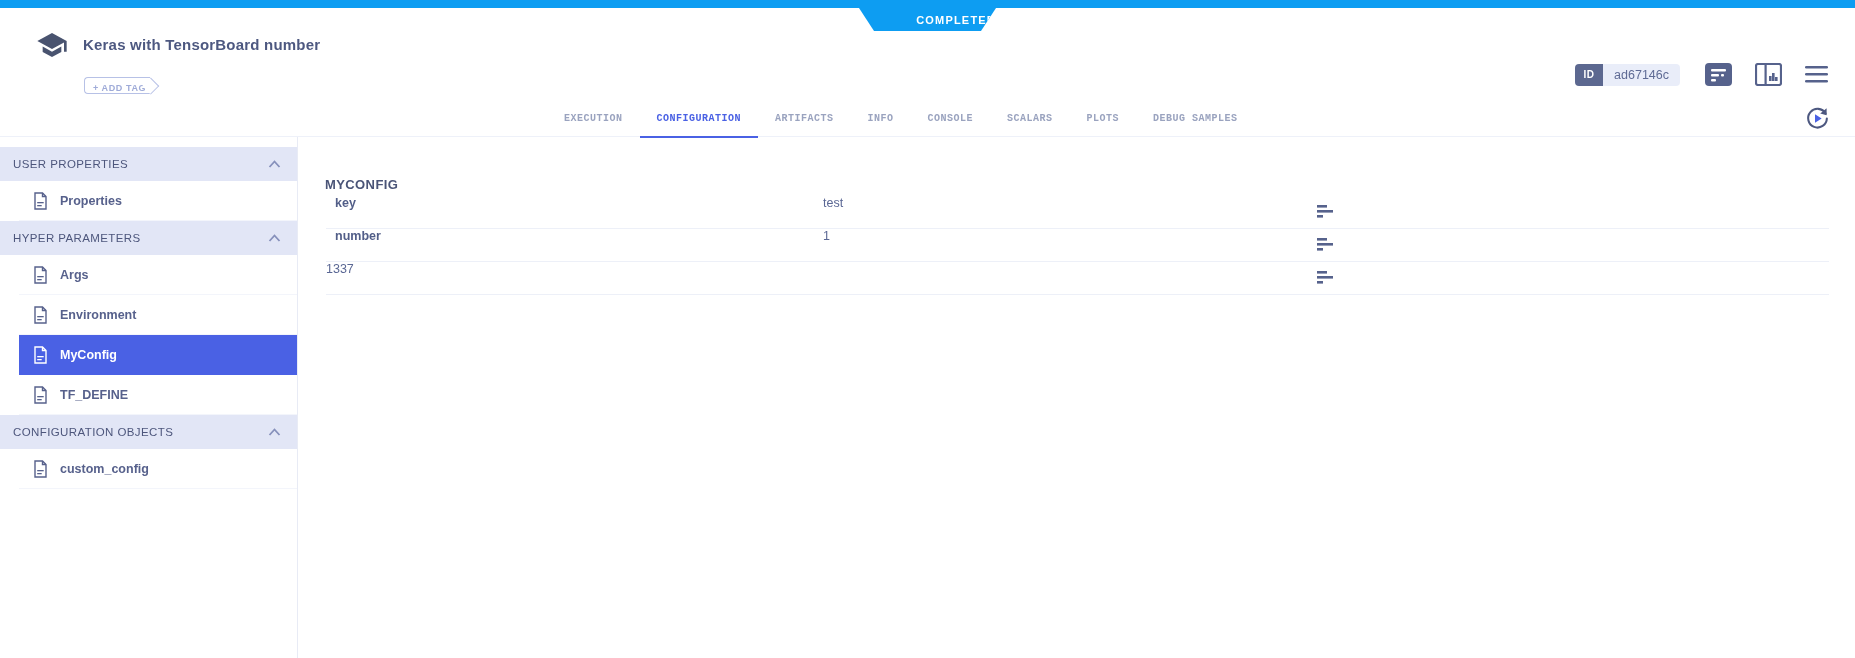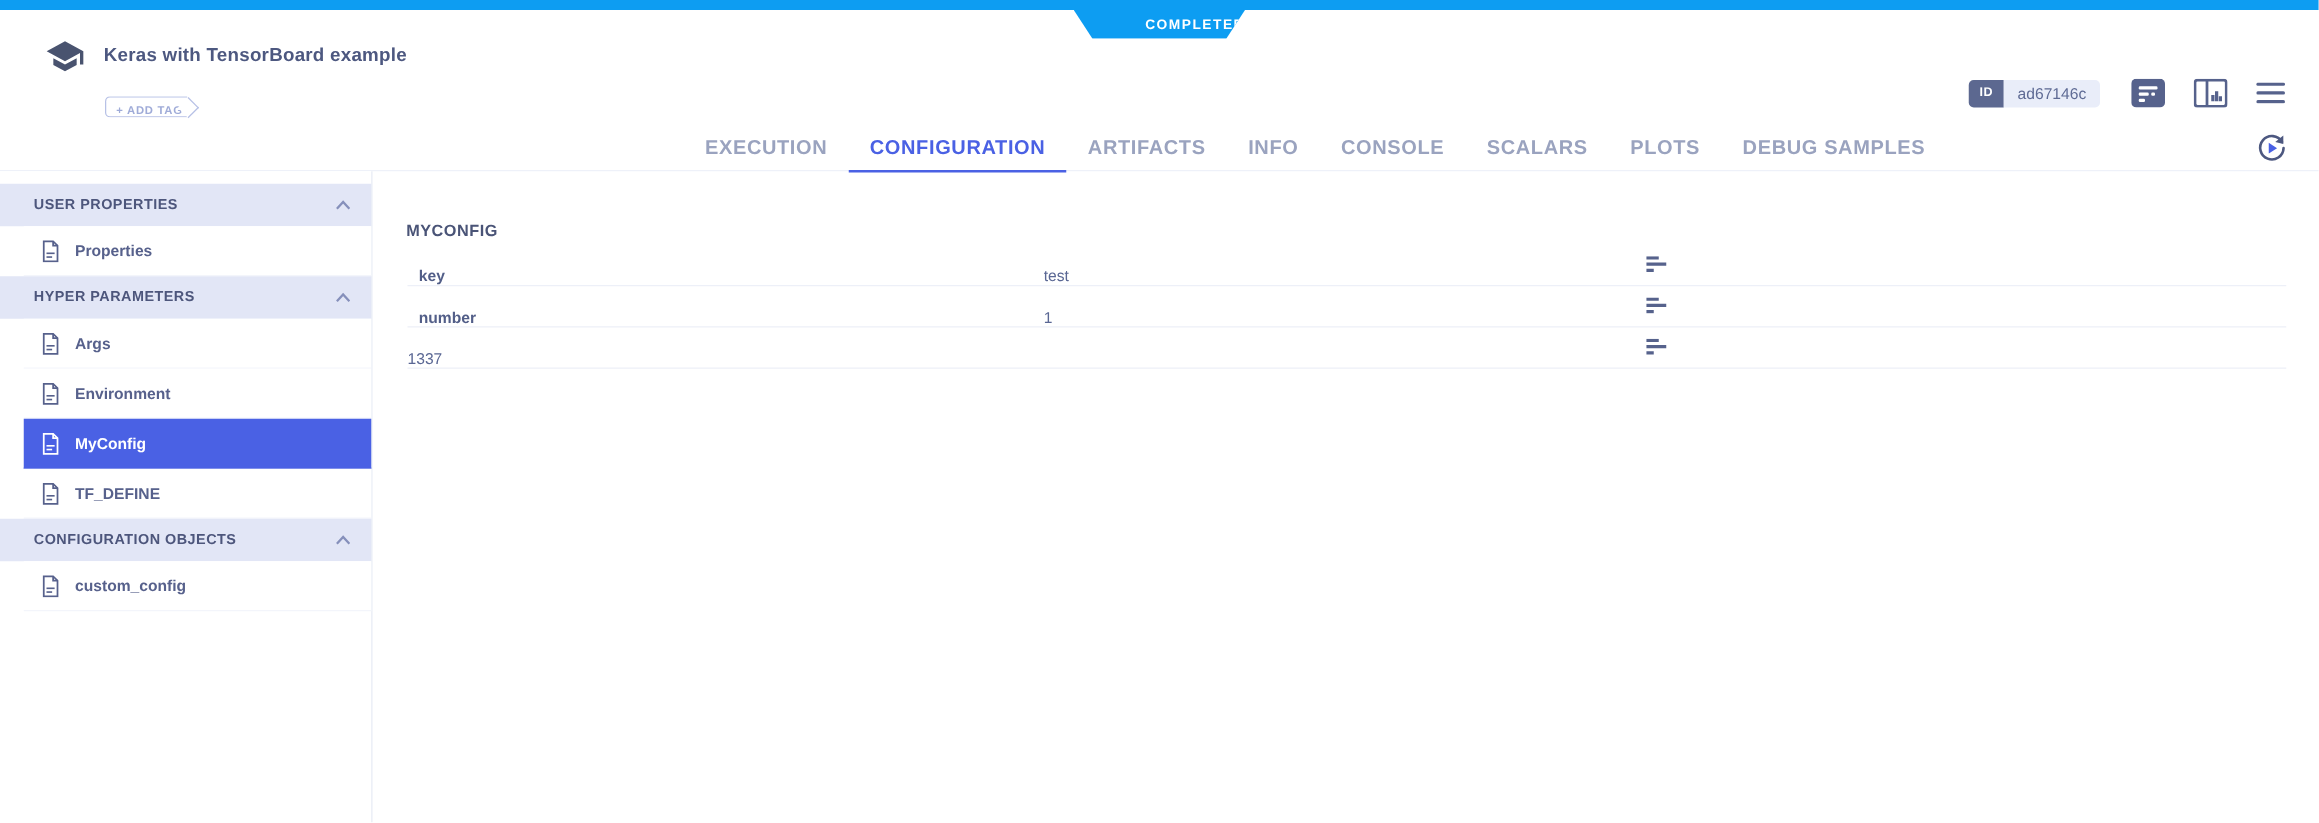--- a/index.html
+++ b/index.html
@@ -65,58 +65,57 @@
   }
   .icon-btn{cursor:pointer;display:flex;align-items:center;justify-content:center;}
   
   .tabsbar{
     position:absolute;top:100px;left:0;width:100%;height:37px;
     border-bottom:1px solid #eef1f9;background:#fff;
   }
   .tabs{position:absolute;left:547px;top:0;height:37px;display:flex;}
   .tab{
     height:37px;display:flex;align-items:center;padding:0 17px;
-    font-size:16px;font-weight:bold;letter-spacing:.5px;color:var(--tab-gray);
-    cursor:pointer;position:relative;white-space:nowrap;
+    font-size:10px;font-weight:bold;letter-spacing:.5px;color:var(--tab-gray);
+    cursor:pointer;position:relative;white-space:nowrap;font-family:Liberation Mono, monospace;
   }
   .tab.active{color:var(--indigo);}
   .tab.active::after{
     content:'';position:absolute;left:0;right:0;bottom:-1px;height:2px;background:var(--indigo);
   }
   .refresh-btn{position:absolute;right:24px;top:104px;width:28px;height:28px;}
   
   .sidebar{
     position:absolute;left:0;top:137px;width:298px;height:521px;
     border-right:1px solid #e8ebf5;background:#fff;padding-top:10px;
   }
   .side-head{
     height:34px;background:var(--side-head-bg);
     display:flex;align-items:center;justify-content:space-between;
     padding:0 16px 0 13px;cursor:pointer;
   }
   .side-head-label{
-    font-size:11.5px;font-weight:bold;color:#4d567c;letter-spacing:.4px;margin-left:14px;
+    font-size:11.5px;font-weight:normal;color:#4d567c;letter-spacing:.4px;
   }
   .side-item{
     height:40px;display:flex;align-items:center;gap:12px;
     padding-left:14px;cursor:pointer;color:var(--side-text);
     border-bottom:1px solid #f3f5fb;background:#fff;margin-left:19px;
   }
   .side-item .side-label{font-size:12.5px;font-weight:bold;}
   .side-item.selected{background:var(--indigo);color:#fff;border-bottom-color:var(--indigo);}
   
   .section-title{
     position:absolute;left:325px;top:177px;
     font-size:13px;font-weight:bold;color:#4a5477;letter-spacing:.4px;
   }
   .param-table{position:absolute;left:326px;top:196px;width:1503px;}
   .param-row{
-    position:relative;height:33px;display:flex;align-items:flex-end;
+    position:relative;height:33px;display:flex;align-items:flex-start;
     border-bottom:1px solid var(--divider);
-    gap:12px;
   }
   .cell-key{
     width:497px;padding-left:9px;font-size:12.5px;font-weight:bold;color:#525e88;
   }
   .cell-value{font-size:12.5px;color:#5a6794;}
   .row-action{
     position:absolute;left:991px;top:9px;cursor:pointer;
   }
   svg{display:block;}
 </style>
@@ -124,21 +123,21 @@
 <body>
 
 <div class="topstrip"></div>
 <div class="status-badge">
   <span>COMPLETED</span>
 </div>
 
 <svg class="logo" viewBox="0 0 24 24">
   <path fill="#49536f" d="M12 3L1 9l11 6 9-4.91V17h2V9L12 3zM5 13.18v4L12 21l7-3.82v-4L12 17l-7-3.82z"></path>
 </svg>
-<div class="page-title">Keras with TensorBoard example</div>
+<div class="page-title">Keras with TensorBoard number</div>
 <div class="add-tag">+ ADD TAG</div>
 
 <div class="header-right">
   <div class="id-group">
     <span class="id-chip">ID</span>
     <span class="id-value">ad67146c</span>
   </div>
   <div class="icon-btn">
     <svg width="27" height="23" viewBox="0 0 27 23">
       <rect x="0" y="0" width="27" height="23" rx="4" fill="#56628c"></rect>

